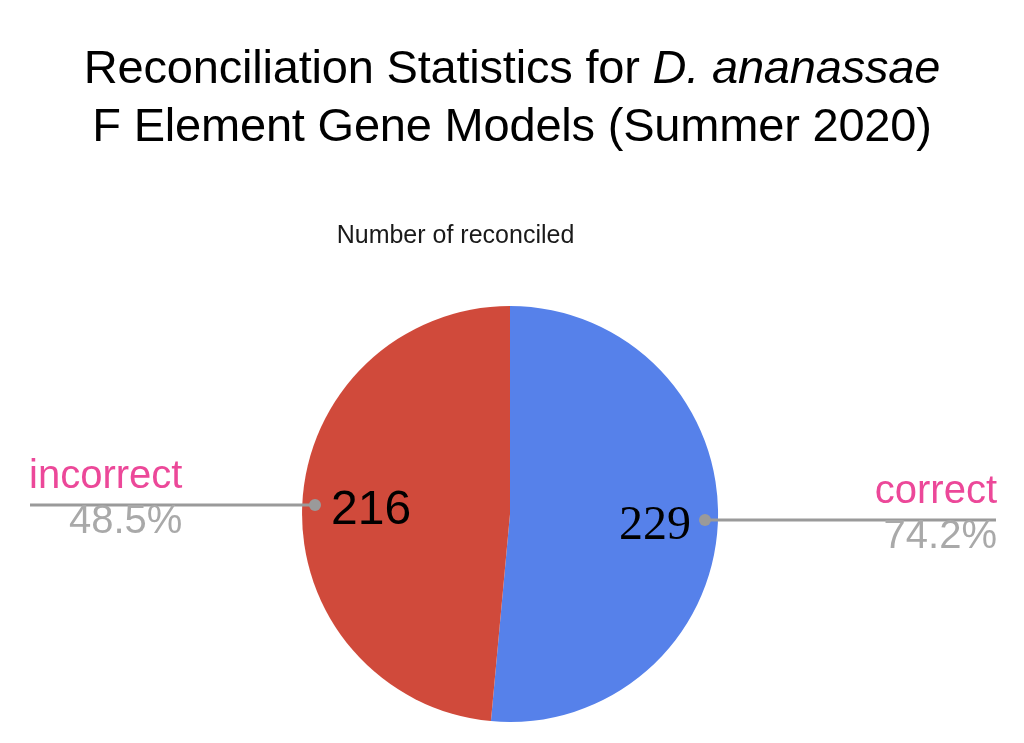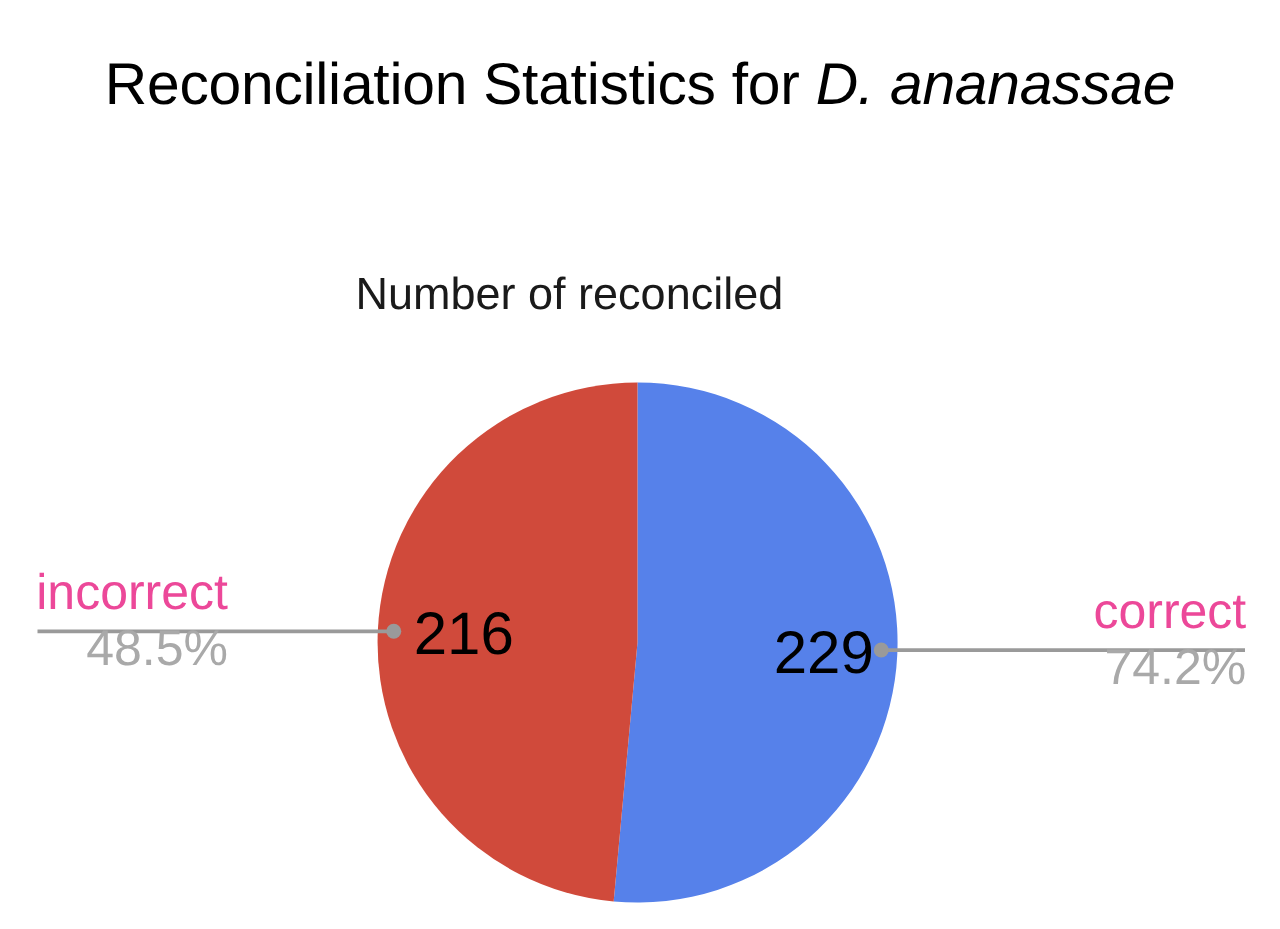--- a/index.html
+++ b/index.html
@@ -42,21 +42,21 @@
   }
 
   
   #subtitle-block {
     position: absolute;
     left: 0;
     top: 216px;
     width: 911px;
     text-align: center;
     color: #1a1a1a;
-    font-size: 36px;
+    font-size: 25px;
     line-height: 37px;
     font-weight: 400;
   }
   #subtitle-block .line {
     display: block;
     white-space: nowrap;
   }
 
   
   #pie-wrap {
@@ -81,20 +81,21 @@
     font-weight: 400;
     white-space: nowrap;
   }
   #value-incorrect {
     left: 331px;
     top: 485px;
   }
   #value-correct {
     left: 619px;
     top: 500px;
+    font-family: Liberation Serif, serif;
   }
 
   
   .callout {
     position: absolute;
     width: 300px;
   }
   .callout .name {
     display: block;
     color: #ec4899;
@@ -132,20 +133,21 @@
     pointer-events: none;
   }
 </style>
 </head>
 <body>
 
 <div id="slide">
 
   <div id="title-block">
     <span class="line"><span>Reconciliation Statistics for </span><span class="sci">D. ananassae</span></span>
+    <span class="line">F Element Gene Models (Summer 2020)</span>
   </div>
 
   <div id="subtitle-block">
     <span class="line">Number of reconciled</span>
   </div>
 
   <div id="pie-wrap">
     <svg id="pie-svg" width="1024" height="743" viewBox="0 0 1024 743">
 
       <path id="slice-correct" d="M 510 514 L 510.00 306.00 A 208 208 0 1 1 490.94 721.12 Z" fill="#5681ea"></path>

